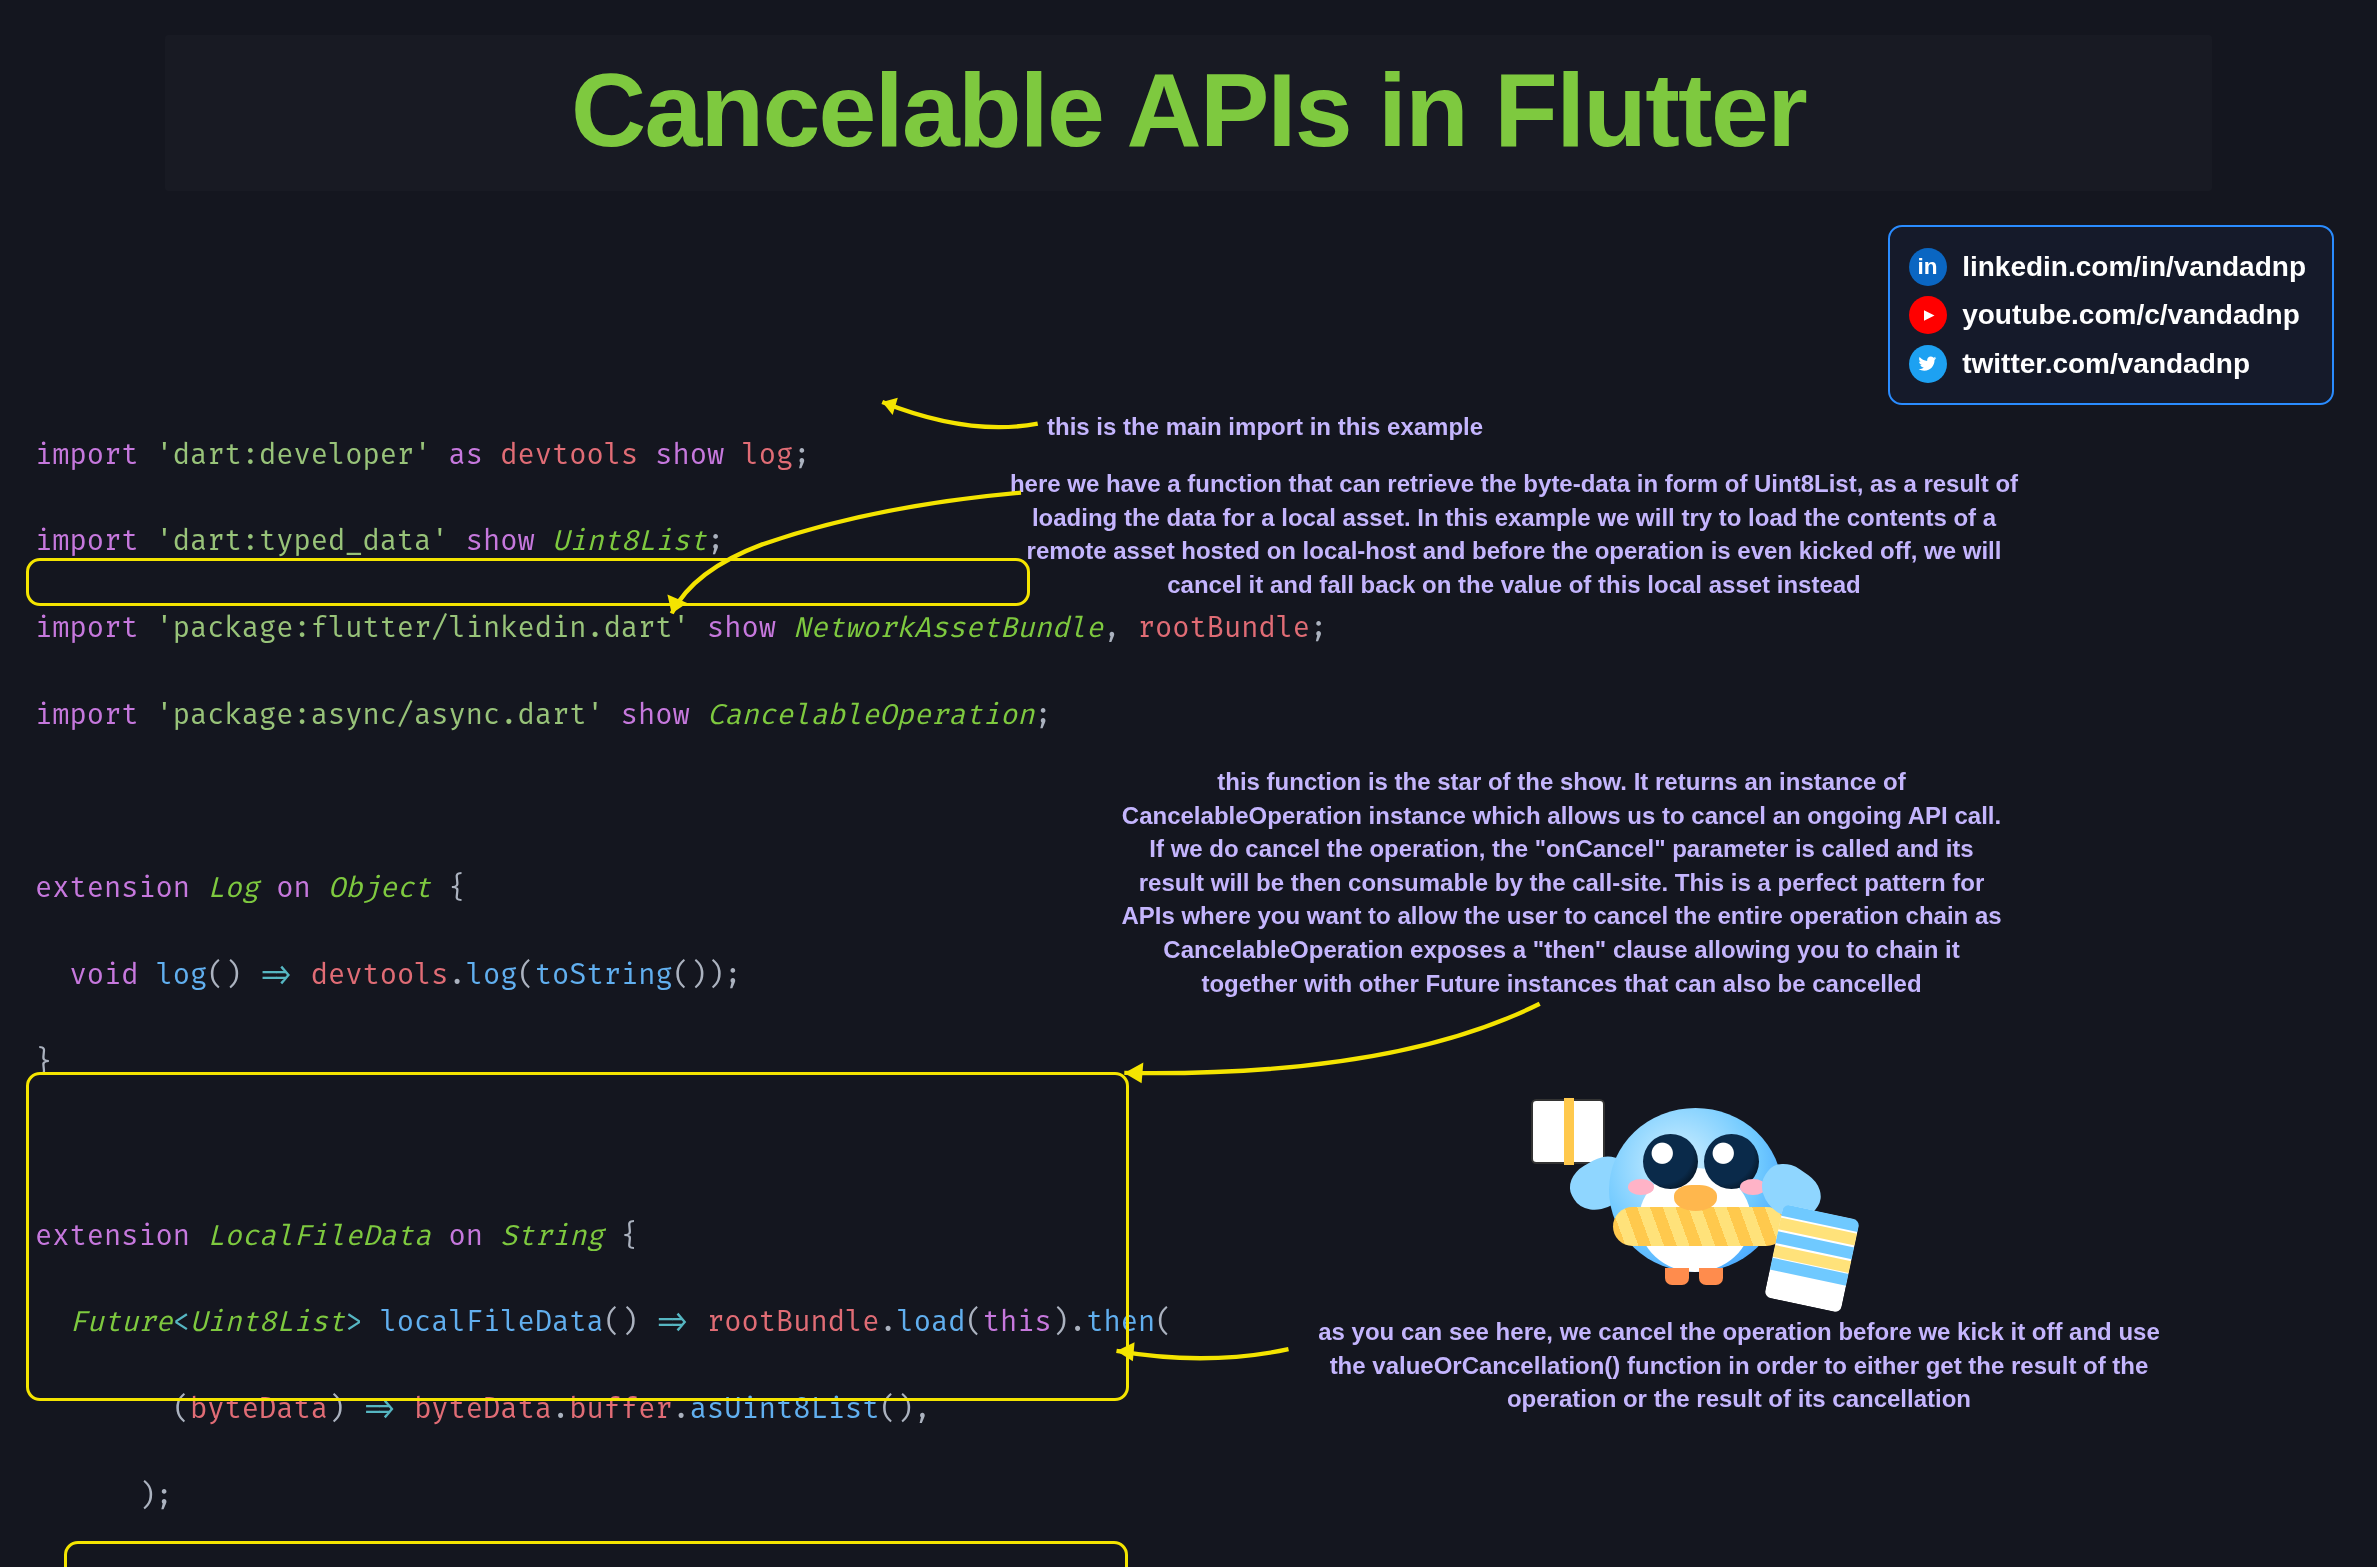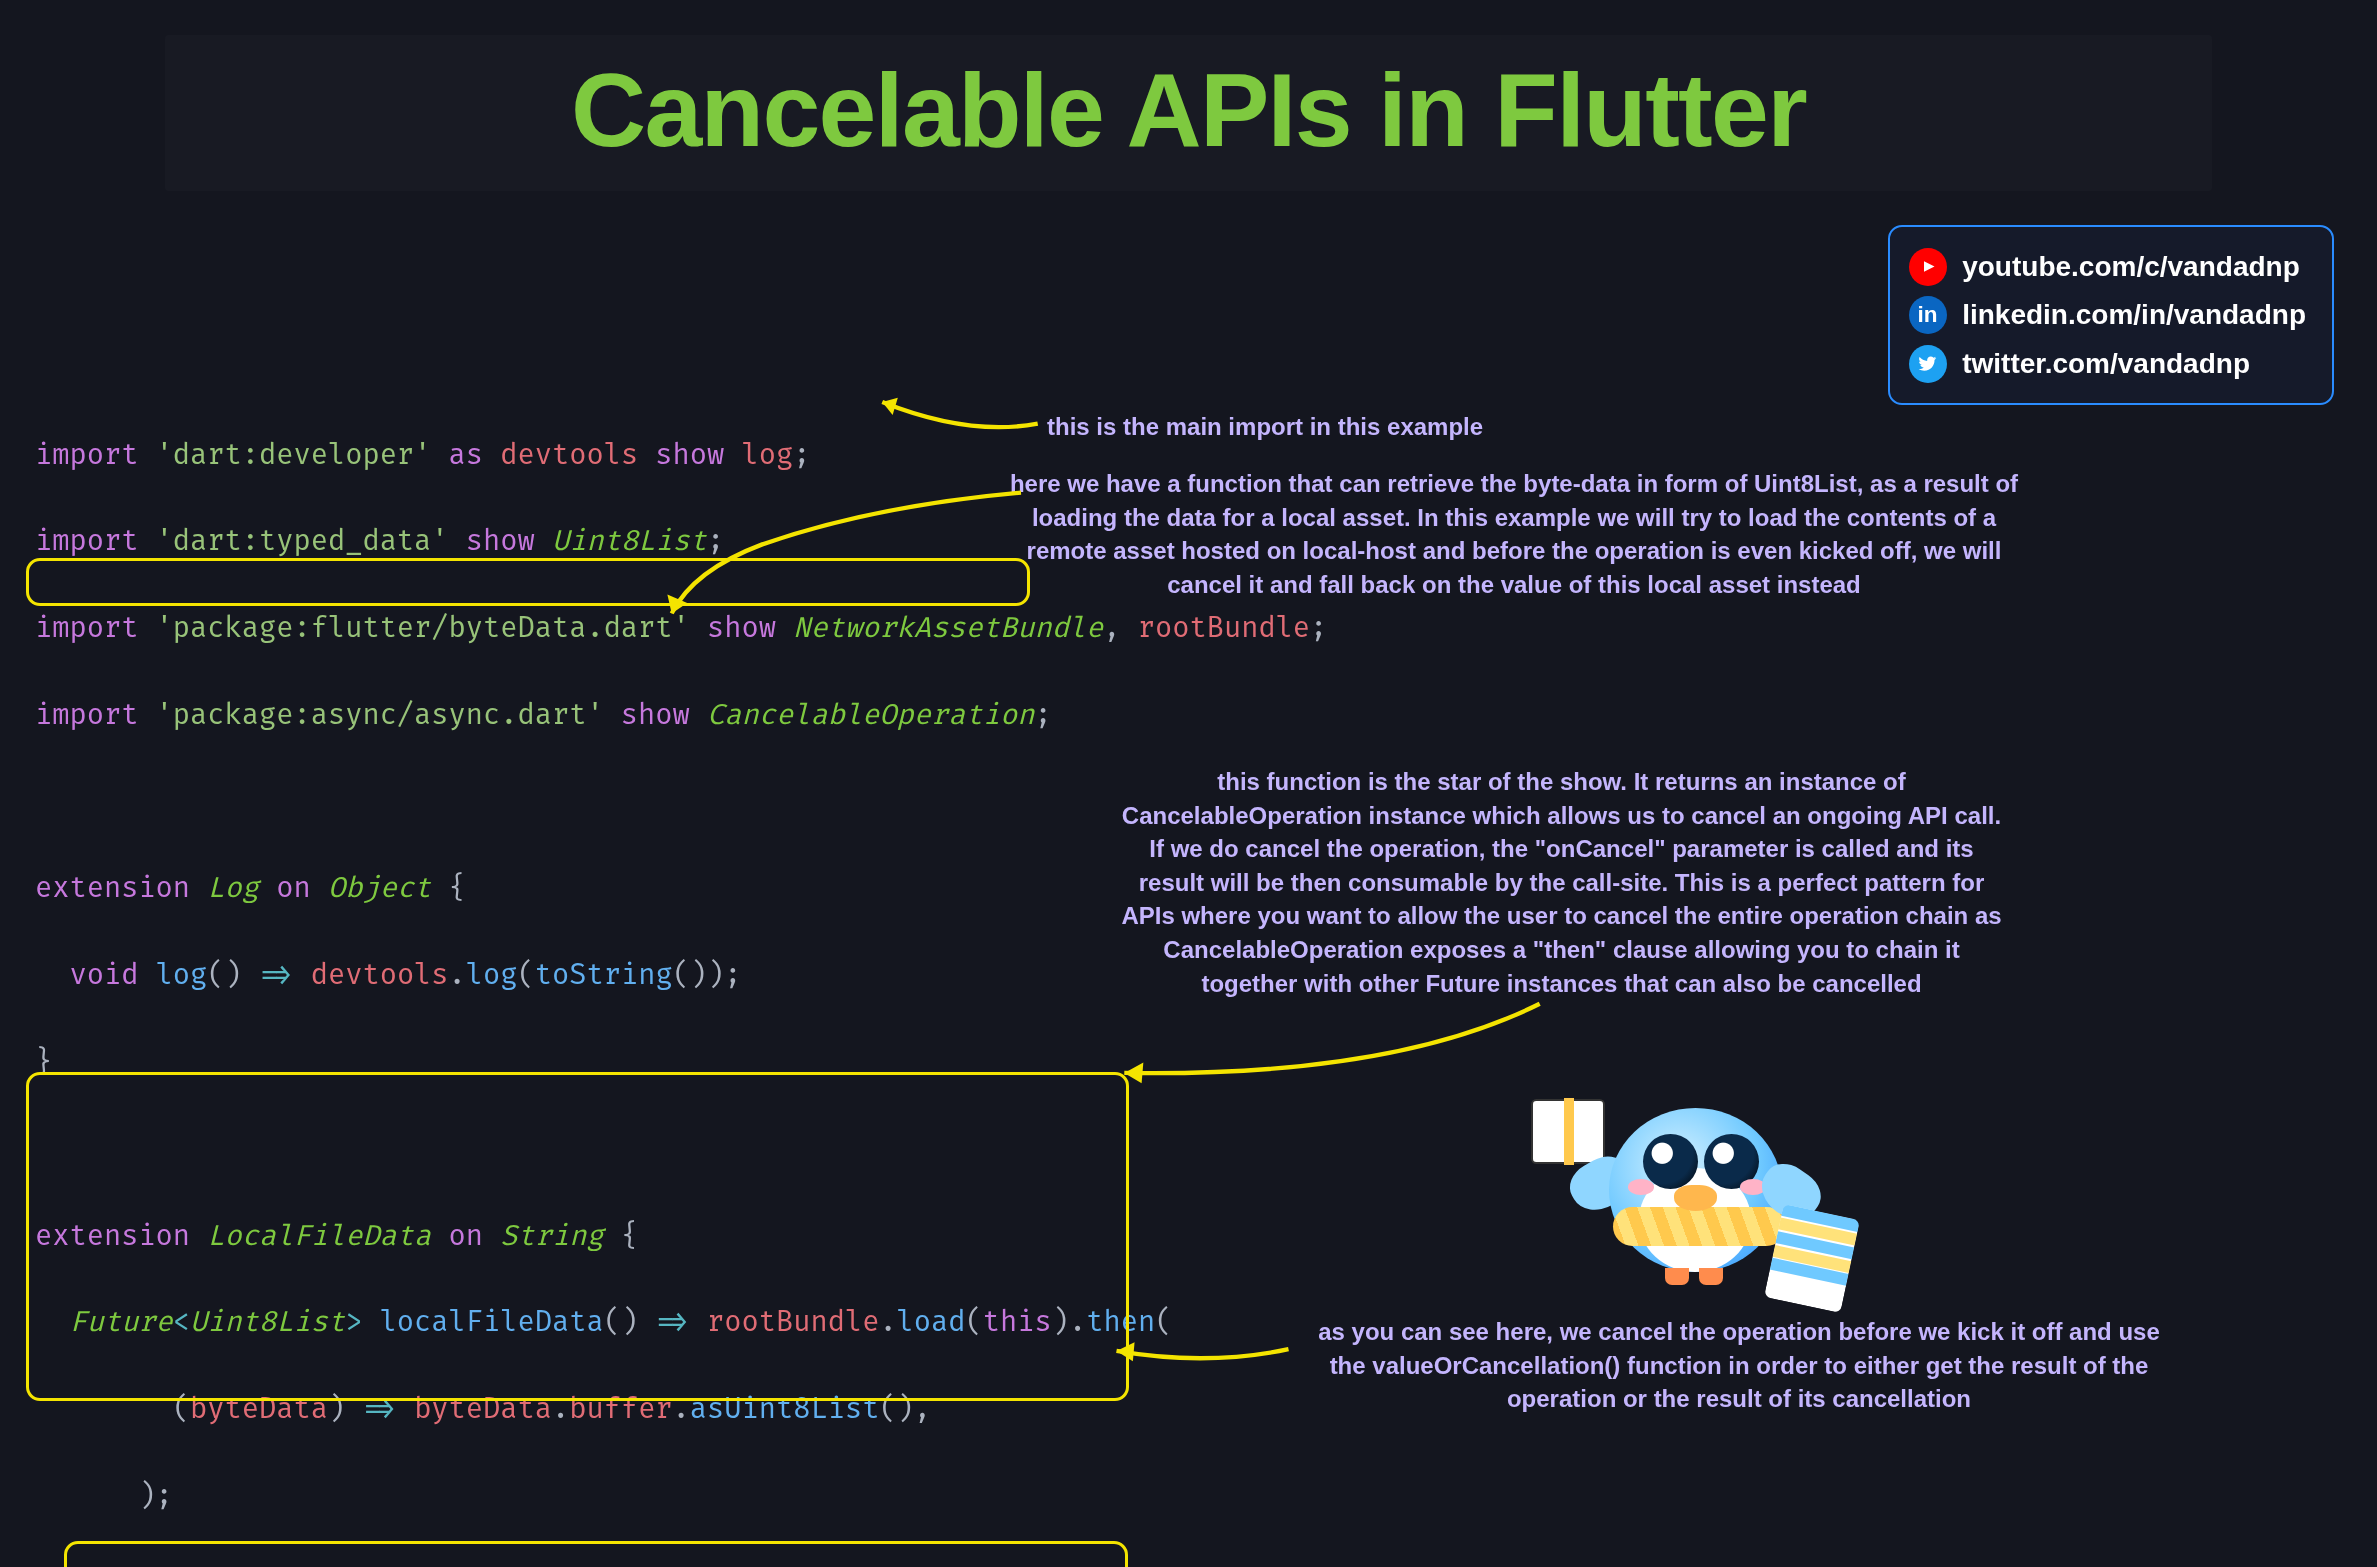--- a/index.html
+++ b/index.html
@@ -205,51 +205,51 @@
 </style>
 </head>
 <body>
 
 <div class="title-bar">
   <div class="title">Cancelable APIs in Flutter</div>
 </div>
 
 <div class="social-box">
   <div class="social-row">
+    <span class="social-icon li">
+      <span style="color:#fff;font-weight:900;font-size:22.5px;">in</span>
+    </span>
+    <span>linkedin.com/in/vandadnp</span>
+  </div>
+  <div class="social-row">
     <span class="social-icon yt">
       <svg width="21" height="21" viewBox="0 0 24 24">
           <polygon points="8,6 20,12 8,18" fill="#fff"></polygon>
         </svg>
     </span>
     <span>youtube.com/c/vandadnp</span>
-  </div>
-  <div class="social-row">
-    <span class="social-icon li">
-      <span style="color:#fff;font-weight:900;font-size:22.5px;">in</span>
-    </span>
-    <span>linkedin.com/in/vandadnp</span>
   </div>
   <div class="social-row">
     <span class="social-icon tw">
       <svg width="21" height="21" viewBox="0 0 24 24">
           <path d="M22 5.8c-.7.3-1.5.6-2.3.7.8-.5 1.5-1.3 1.8-2.2-.8.5-1.7.8-2.6 1C18 4.4 16.9 4 15.7 4c-2.3 0-4.1 1.9-4.1 4.1 0 .3 0 .6.1.9C8.3 8.8 5.1 7.1 3 4.6c-.4.6-.6 1.3-.6 2.1 0 1.4.7 2.7 1.8 3.4-.7 0-1.3-.2-1.8-.5v.1c0 2 1.4 3.7 3.3 4-.3.1-.7.1-1.1.1-.3 0-.5 0-.8-.1.5 1.6 2.1 2.8 3.9 2.9-1.4 1.1-3.2 1.8-5.2 1.8H2c1.8 1.2 4 1.8 6.3 1.8 7.5 0 11.7-6.3 11.7-11.7v-.5c.8-.6 1.5-1.3 2-2.2z" fill="#fff"></path>
         </svg>
     </span>
     <span>twitter.com/vandadnp</span>
   </div>
 </div>
 
 <div class="code" style="position:relative;">
   <div class="highlight-box hb1"></div>
   <div class="highlight-box hb2"></div>
   <div class="highlight-box hb3"></div>
 
 <div><span class="kw">import </span><span class="str">'dart:developer'</span><span class="kw"> as </span><span class="var">devtools</span><span class="kw"> show </span><span class="var">log</span><span class="pln">;</span></div>
 <div><span class="kw">import </span><span class="str">'dart:typed_data'</span><span class="kw"> show </span><span class="cls">Uint8List</span><span class="pln">;</span></div>
-<div><span class="kw">import </span><span class="str">'package:flutter/byteData.dart'</span><span class="kw"> show </span><span class="cls">NetworkAssetBundle</span><span class="pln">, </span><span class="var">rootBundle</span><span class="pln">;</span></div>
+<div><span class="kw">import </span><span class="str">'package:flutter/linkedin.dart'</span><span class="kw"> show </span><span class="cls">NetworkAssetBundle</span><span class="pln">, </span><span class="var">rootBundle</span><span class="pln">;</span></div>
 <div><span class="kw">import </span><span class="str">'package:async/async.dart'</span><span class="kw"> show </span><span class="cls">CancelableOperation</span><span class="pln">;</span></div>
 <div>&nbsp;</div>
 <div><span class="kw">extension </span><span class="cls">Log</span><span class="kw"> on </span><span class="cls">Object</span><span class="pln"> {</span></div>
 <div><span class="pln">  </span><span class="kw">void </span><span class="fn">log</span><span class="pln">()</span><span class="op"> =&gt; </span><span class="var">devtools</span><span class="pln">.</span><span class="fn">log</span><span class="pln">(</span><span class="fn">toString</span><span class="pln">());</span></div>
 <div><span class="pln">}</span></div>
 <div>&nbsp;</div>
 <div><span class="kw">extension </span><span class="cls">LocalFileData</span><span class="kw"> on </span><span class="cls">String</span><span class="pln"> {</span></div>
 <div><span class="pln">  </span><span class="cls">Future</span><span class="op">&lt;</span><span class="cls">Uint8List</span><span class="op">&gt; </span><span class="fn">localFileData</span><span class="pln">()</span><span class="op"> =&gt; </span><span class="var">rootBundle</span><span class="pln">.</span><span class="fn">load</span><span class="pln">(</span><span class="kw">this</span><span class="pln">).</span><span class="fn">then</span><span class="pln">(</span></div>
 <div><span class="pln">        </span><span class="pln">(</span><span class="var">byteData</span><span class="pln">)</span><span class="op"> =&gt; </span><span class="var">byteData</span><span class="pln">.</span><span class="var">buffer</span><span class="pln">.</span><span class="fn">asUint8List</span><span class="pln">(),</span></div>
 <div><span class="pln">      </span><span class="pln">);</span></div>

